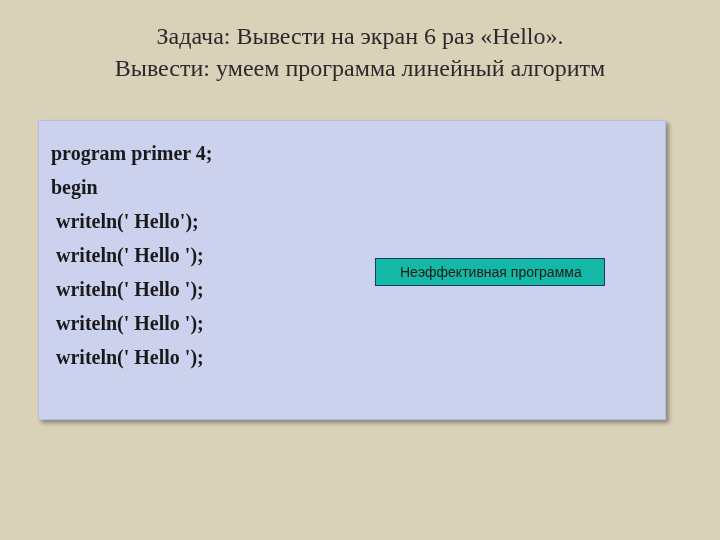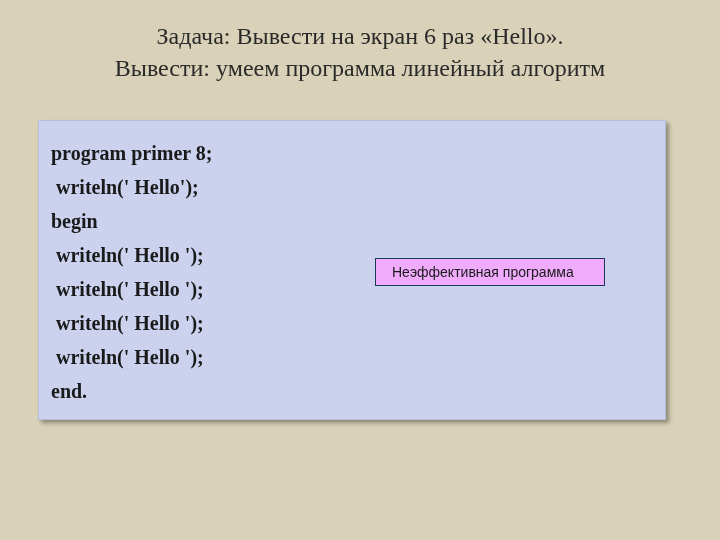--- a/index.html
+++ b/index.html
@@ -45,51 +45,50 @@
       color: #1a1a1a;
       line-height: 1.7;
       white-space: pre;
     }
     .note-box {
       position: absolute;
       left: 375px;
       top: 258px;
       width: 230px;
       height: 28px;
-      background: #f0abfc;
+      background: #14b8a6;
       border: 1px solid #1a3a5a;
       display: flex;
       align-items: center;
-      padding-left: 16px;
+      padding-left: 24px;
       box-sizing: border-box;
     }
     .note-text {
       font-family: Arial, sans-serif;
       font-size: 14px;
       color: #1a1a1a;
     }
   </style>
 </head>
 <body>
 
 <div class="slide">
 
   <div class="title">
     <span class="bold">Задача:</span><span> Вывести на экран 6 раз «Hello».</span><br>
     <span class="bold">Вывести:</span><span> умеем программа линейный алгоритм</span>
   </div>
 
   <div class="code-box">
-    <div class="code-line">program primer 8;</div>
+    <div class="code-line">program primer 4;</div>
+    <div class="code-line">begin</div>
     <div class="code-line"> writeln(' Hello');</div>
-    <div class="code-line">begin</div>
     <div class="code-line"> writeln(' Hello ');</div>
     <div class="code-line"> writeln(' Hello ');</div>
     <div class="code-line"> writeln(' Hello ');</div>
     <div class="code-line"> writeln(' Hello ');</div>
-    <div class="code-line">end.</div>
   </div>
 
   <div class="note-box">
     <span class="note-text">Неэффективная программа</span>
   </div>
 
 </div>
 
 </body></html>

